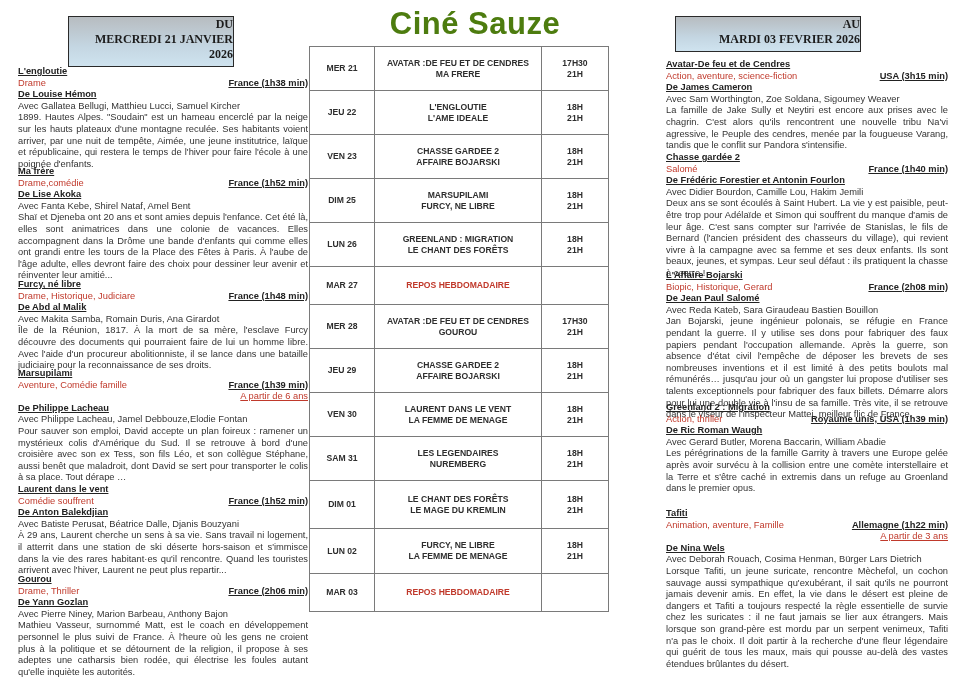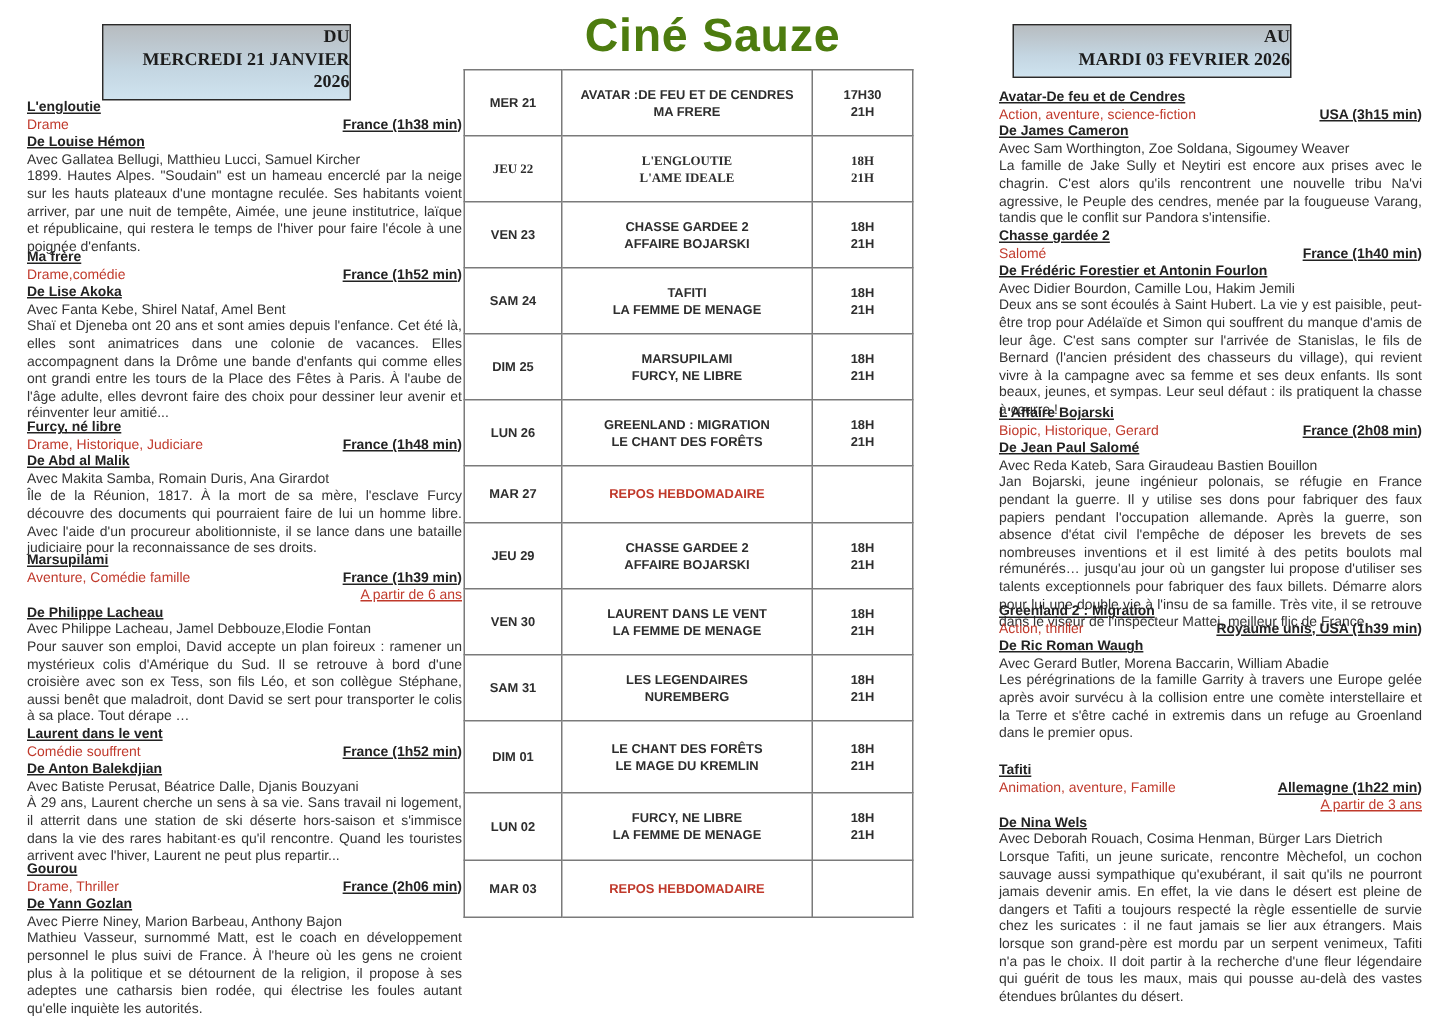--- a/index.html
+++ b/index.html
@@ -133,21 +133,21 @@
           <td class="day">MER 21</td>
           <td>
             <div>AVATAR :DE FEU ET DE CENDRES</div>
             <div>MA FRERE</div>
           </td>
           <td class="time">
             <div>17H30</div>
             <div>21H</div>
           </td>
         </tr>
-        <tr style="height: 44px; font-family: Liberation Serif, serif;">
+        <tr style="height: 44px;">
           <td class="day">JEU 22</td>
           <td>
             <div>L'ENGLOUTIE</div>
             <div>L'AME IDEALE</div>
           </td>
           <td class="time">
             <div>18H</div>
             <div>21H</div>
           </td>
         </tr>
@@ -156,31 +156,20 @@
           <td>
             <div>CHASSE GARDEE 2</div>
             <div>AFFAIRE BOJARSKI</div>
           </td>
           <td class="time">
             <div>18H</div>
             <div>21H</div>
           </td>
         </tr>
         <tr style="height: 44px;">
-          <td class="day">SAM 24</td>
-          <td>
-            <div>TAFITI</div>
-            <div>LA FEMME DE MENAGE</div>
-          </td>
-          <td class="time">
-            <div>18H</div>
-            <div>21H</div>
-          </td>
-        </tr>
-        <tr style="height: 44px;">
           <td class="day">DIM 25</td>
           <td>
             <div>MARSUPILAMI</div>
             <div>FURCY, NE LIBRE</div>
           </td>
           <td class="time">
             <div>18H</div>
             <div>21H</div>
           </td>
         </tr>
@@ -194,20 +183,31 @@
             <div>18H</div>
             <div>21H</div>
           </td>
         </tr>
         <tr style="height: 38px;">
           <td class="day">MAR 27</td>
           <td>
             <div class="repos">REPOS HEBDOMADAIRE</div>
           </td>
           <td class="time"></td>
+        </tr>
+        <tr style="height: 44px;">
+          <td class="day">MER 28</td>
+          <td>
+            <div>AVATAR :DE FEU ET DE CENDRES</div>
+            <div>GOUROU</div>
+          </td>
+          <td class="time">
+            <div>17H30</div>
+            <div>21H</div>
+          </td>
         </tr>
         <tr style="height: 44px;">
           <td class="day">JEU 29</td>
           <td>
             <div>CHASSE GARDEE 2</div>
             <div>AFFAIRE BOJARSKI</div>
           </td>
           <td class="time">
             <div>18H</div>
             <div>21H</div>

